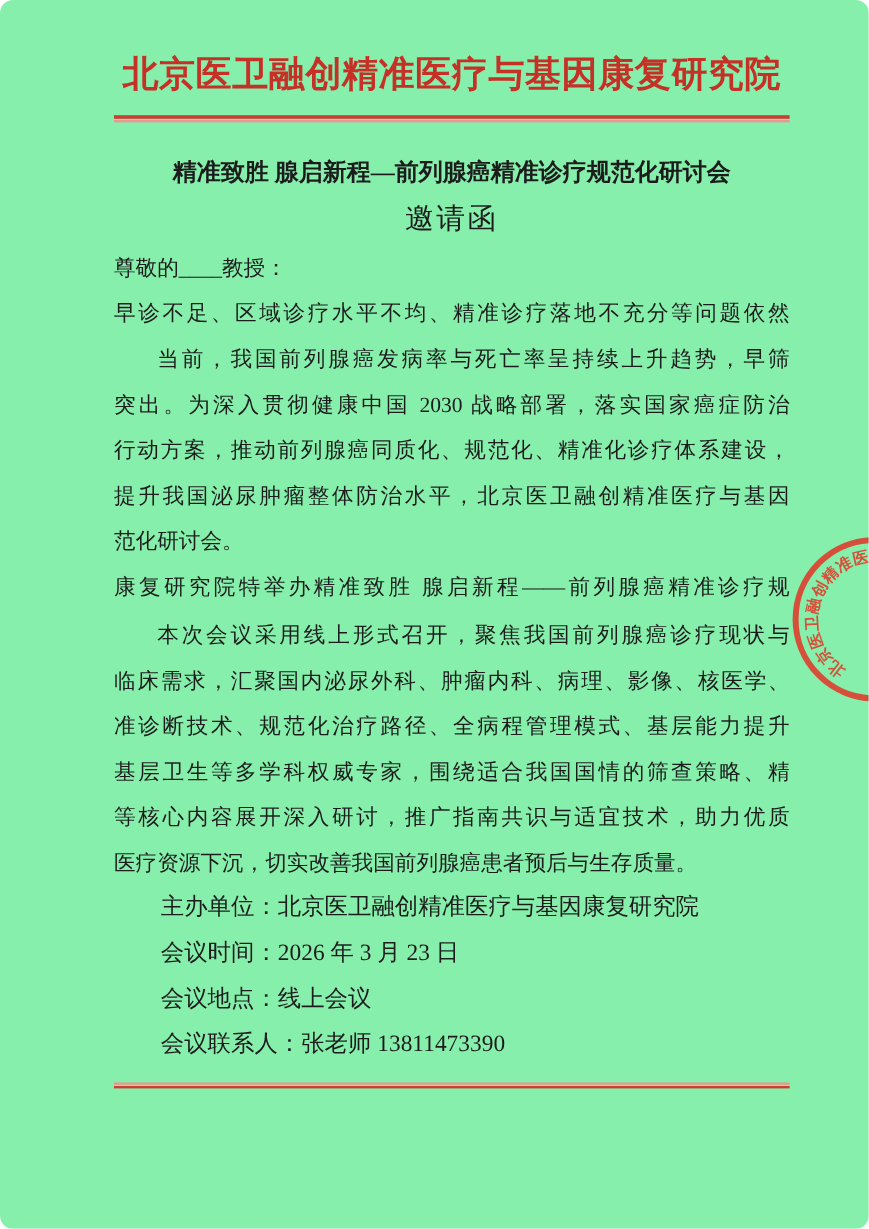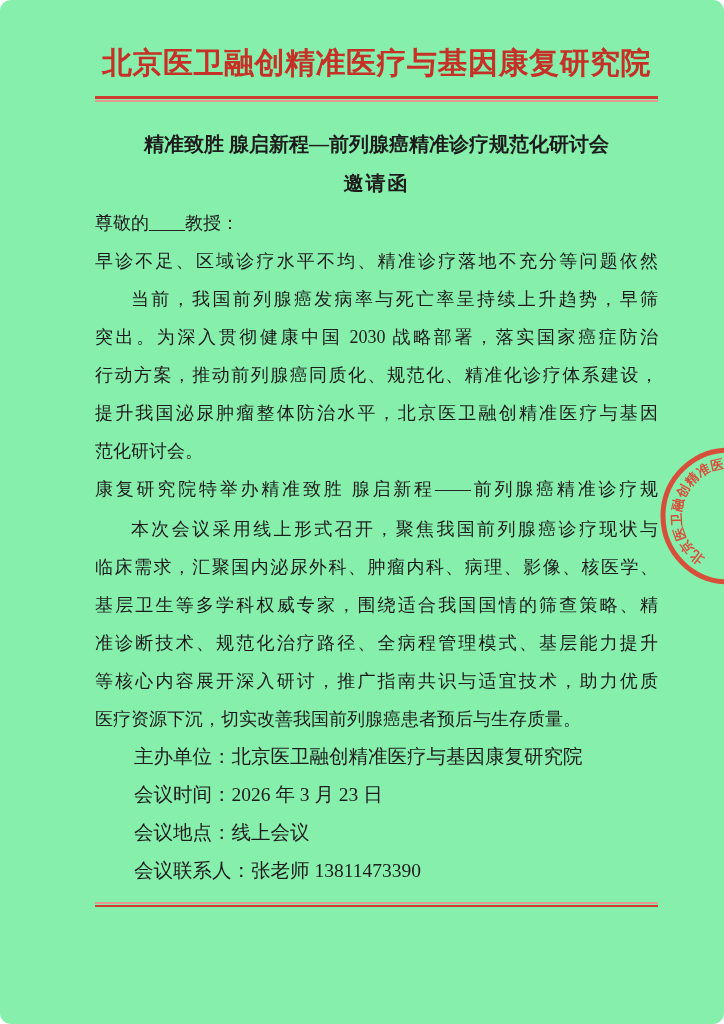--- a/index.html
+++ b/index.html
@@ -45,23 +45,23 @@
     margin-top:29px;
     font-size:20px;
     line-height:27px;
     font-weight:bold;
     text-align:center;
     white-space:nowrap;
     font-family:Liberation Serif, serif;
   }
   .invitation-title{
     margin-top:12px;
-    font-size:20px;
+    font-size:24px;
     line-height:27px;
-    font-weight:bold;
+    font-weight:normal;
     text-align:center;
     letter-spacing:2px;
   }
   .body-block{margin-top:7px;}
   .line{
     font-size:18px;
     line-height:38px;
     text-align:justify;
     text-align-last:justify;
     white-space:nowrap;
@@ -126,22 +126,22 @@
         <div class="line">突出。为深入贯彻健康中国 2030 战略部署，落实国家癌症防治</div>
         <div class="line">行动方案，推动前列腺癌同质化、规范化、精准化诊疗体系建设，</div>
         <div class="line">提升我国泌尿肿瘤整体防治水平，北京医卫融创精准医疗与基因</div>
         <div class="line loose">范化研讨会。</div>
         <div class="line">康复研究院特举办精准致胜 腺启新程——前列腺癌精准诊疗规</div>
       </div>
 
       <div class="para2">
         <div class="line indent">本次会议采用线上形式召开，聚焦我国前列腺癌诊疗现状与</div>
         <div class="line">临床需求，汇聚国内泌尿外科、肿瘤内科、病理、影像、核医学、</div>
+        <div class="line">准诊断技术、规范化治疗路径、全病程管理模式、基层能力提升</div>
         <div class="line">基层卫生等多学科权威专家，围绕适合我国国情的筛查策略、精</div>
-        <div class="line">准诊断技术、规范化治疗路径、全病程管理模式、基层能力提升</div>
         <div class="line">等核心内容展开深入研讨，推广指南共识与适宜技术，助力优质</div>
         <div class="line loose">医疗资源下沉，切实改善我国前列腺癌患者预后与生存质量。</div>
       </div>
 
       <div>
         <div class="info-row">
           <span>主办单位：</span><span>北京医卫融创精准医疗与基因康复研究院</span>
         </div>
         <div class="info-row">
           <span>会议时间：</span><span>2026 年 3 月 23 日</span>

